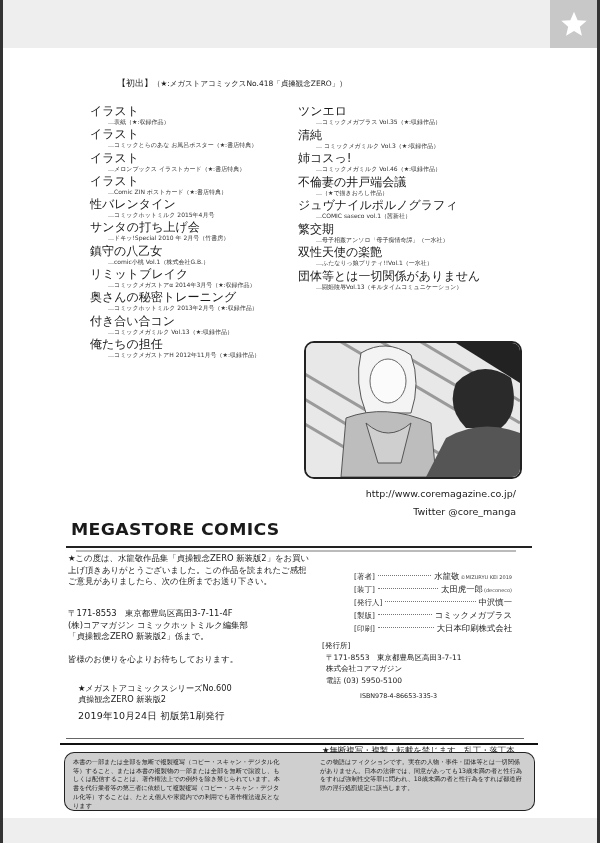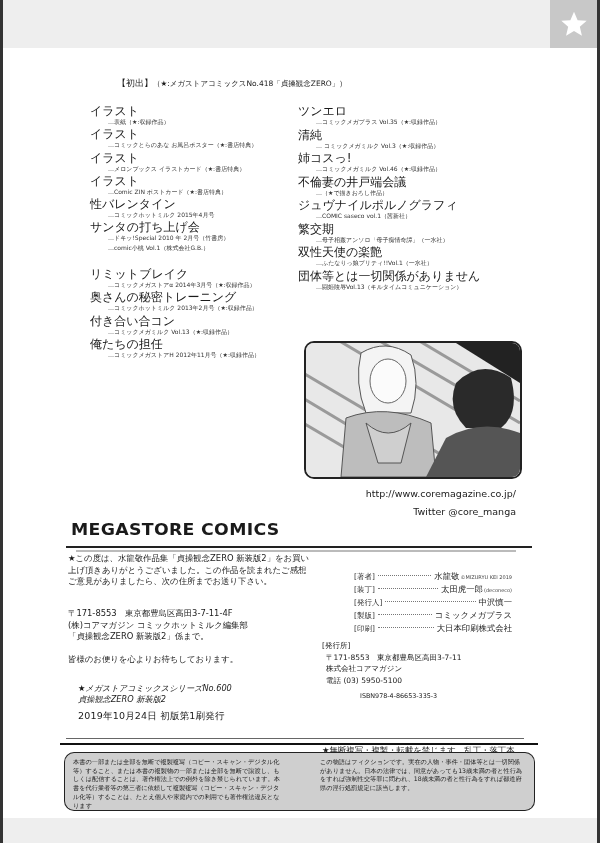--- a/index.html
+++ b/index.html
@@ -36,21 +36,21 @@
     .twitter { position:absolute; right:84px; top:506px; font-size:9.5px;text-align:center; }
 
     .brand { position:absolute; left:71px; top:520px; font-family:"DejaVu Sans", sans-serif;
       font-weight:bold; font-size:16.5px; letter-spacing:0.3px; transform:scaleX(1.05); transform-origin:left; }
     .rule-thick { position:absolute; left:66px; width:466px; top:546px; height:2px; background:#222; }
     .rule-thin { position:absolute; left:76px; width:440px; top:550px; height:2px; background:#bbb; }
 
     .msg { position:absolute; left:68px; top:553px; width:245px; font-size:8.4px; line-height:11.5px; }
     .addr { position:absolute; left:68px; top:608px; width:245px; font-size:8.4px; line-height:11.5px; }
     .thanks { position:absolute; left:68px; top:654px; font-size:8.4px; }
-    .series { position:absolute; left:78px; top:683px; font-size:8.2px; line-height:11px;font-style:italic; }
+    .series { position:absolute; left:78px; top:683px; font-size:8.2px; line-height:11px; }
     .pubdate { position:absolute; left:78px; top:710px; font-size:9.5px; letter-spacing:0.2px; }
 
     .credits { position:absolute; left:322px; top:571px; width:190px; font-size:7.5px; }
     .credit-row { display:flex; align-items:baseline; height:13px; white-space:nowrap;margin-left:32px; }
     .credit-row .role { color:#333; }
     .credit-row .dots { flex:1; border-bottom:1px dotted #777; margin:0 3px; transform:translateY(-3px); }
     .credit-row .name { font-size:8.4px; }
     .credit-row .note { font-size:5px; color:#444; margin-left:1px; }
     .publisher { position:absolute; left:322px; top:640px; font-size:7.5px; line-height:11.5px; }
     .publisher .indent { padding-left:4px; }
@@ -101,20 +101,21 @@
     </div>
   <div class="work">
       <div class="title">性バレンタイン</div>
       <div class="sub">…コミックホットミルク 2015年4月号</div>
     </div>
   <div class="work">
       <div class="title">サンタの打ち上げ会</div>
       <div class="sub">…ドキッ!Special 2010 年 2月号（竹書房）</div>
     </div>
   <div class="work">
+      <div class="title">鎮守の八乙女</div>
       <div class="sub">…comic小桃 Vol.1（株式会社G.B.）</div>
     </div>
   <div class="work">
       <div class="title">リミットブレイク</div>
       <div class="sub">…コミックメガストアα 2014年3月号（★:収録作品）</div>
     </div>
   <div class="work">
       <div class="title">奥さんの秘密トレーニング</div>
       <div class="sub">…コミックホットミルク 2013年2月号（★:収録作品）</div>
     </div>

